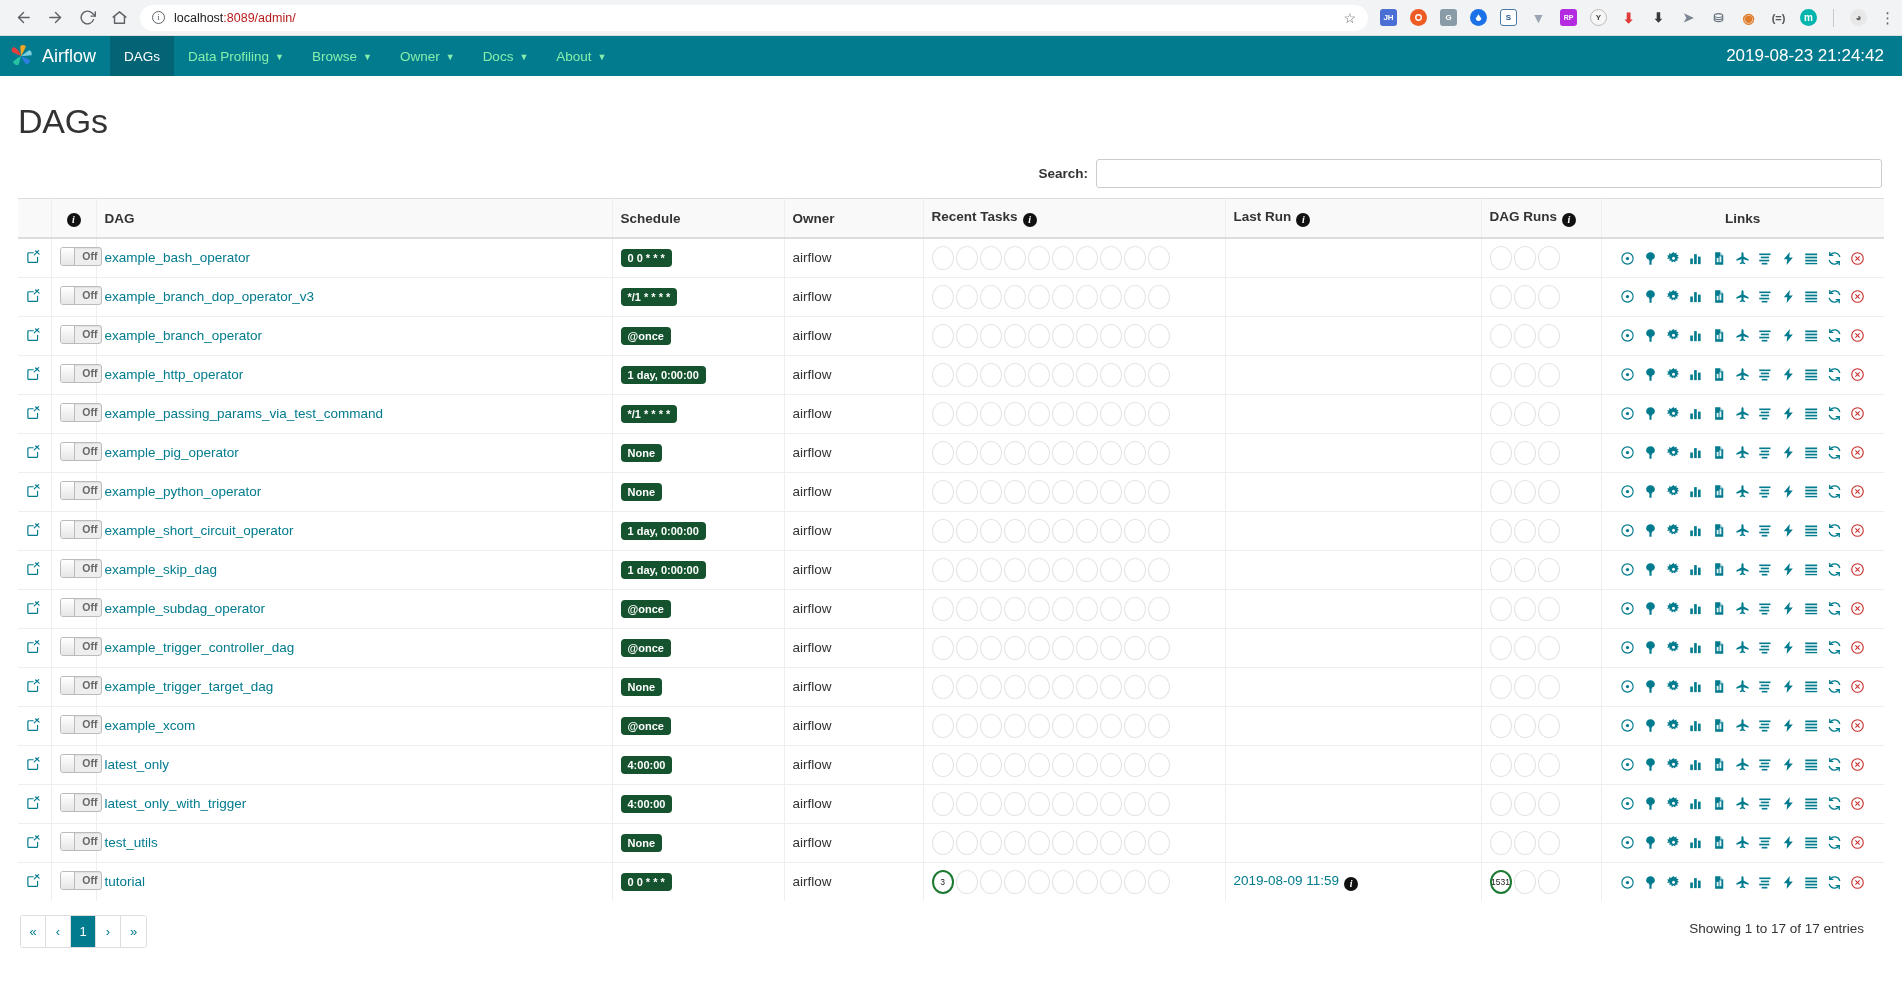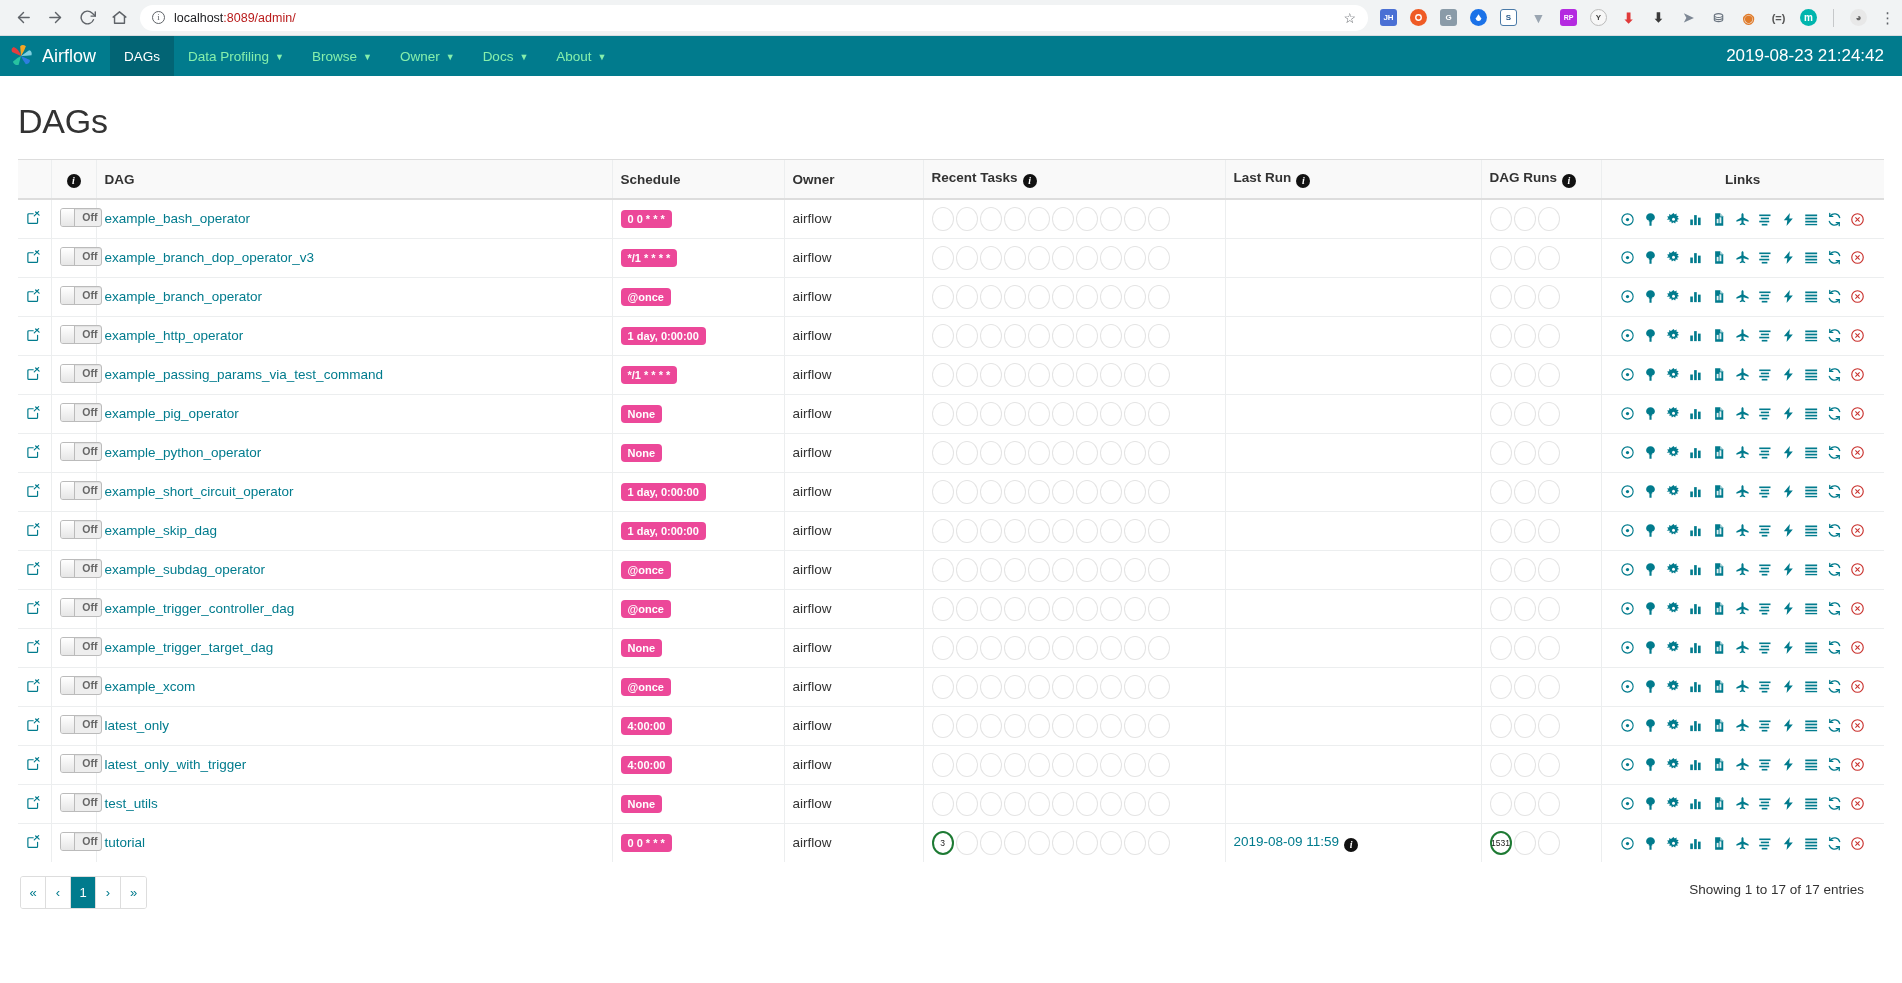--- a/index.html
+++ b/index.html
@@ -225,21 +225,21 @@
     line-height: 17px;
     font-size: 10.5px;
     color: #666;
     font-weight: bold;
   }
 
   .dag-link { color: #017b8d; text-decoration: none; cursor: pointer; }
 
   .sched-badge {
     display: inline-block;
-    background: #ec4899;
+    background: #14532d;
     color: #fff;
     border-radius: 4px;
     padding: 3px 7px;
     font-size: 11px;
     font-weight: bold;
     white-space: nowrap;
   }
 
   .circles { display: flex; align-items: center; gap: 2px; }
   .circ {
@@ -397,20 +397,24 @@
     <span>About</span>
     <span class="caret">▼</span>
   </div>
 
   <div class="nav-clock">2019-08-23 21:24:42</div>
 </div>
 
 <div class="page">
   <h1 class="page-title">DAGs</h1>
 
+  <div class="search-row">
+    <span class="search-label">Search:</span>
+    <input class="search-input" type="text" value="" style="">
+  </div>
 
   <table class="dags">
     <thead>
       <tr>
         <th class="col-edit"></th>
         <th class="col-info th-center">
           <span class="info-badge standalone">i</span>
         </th>
         <th class="col-dag">DAG</th>
         <th class="col-sched">Schedule</th>

